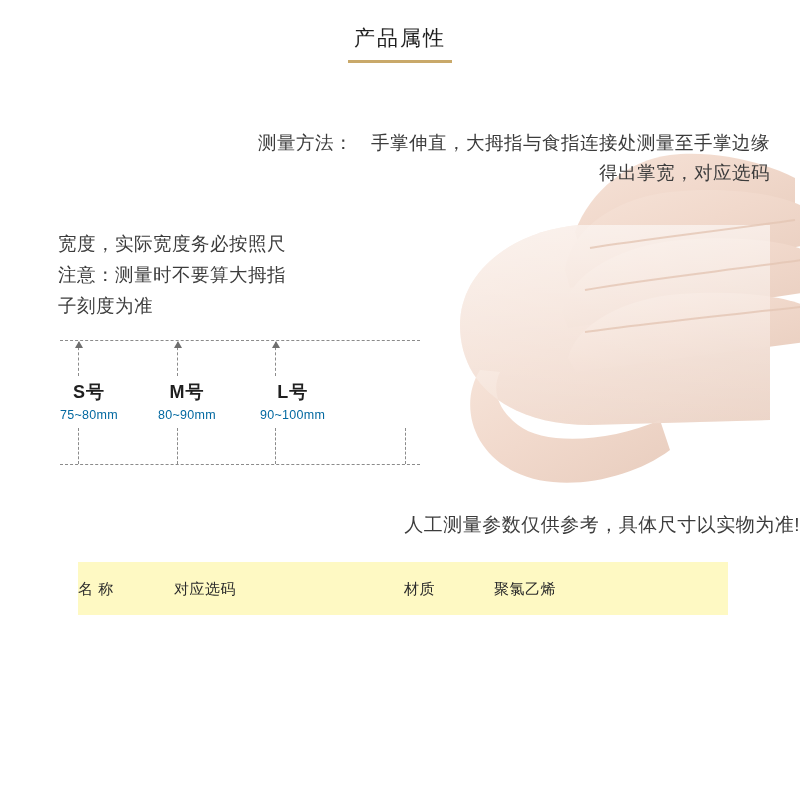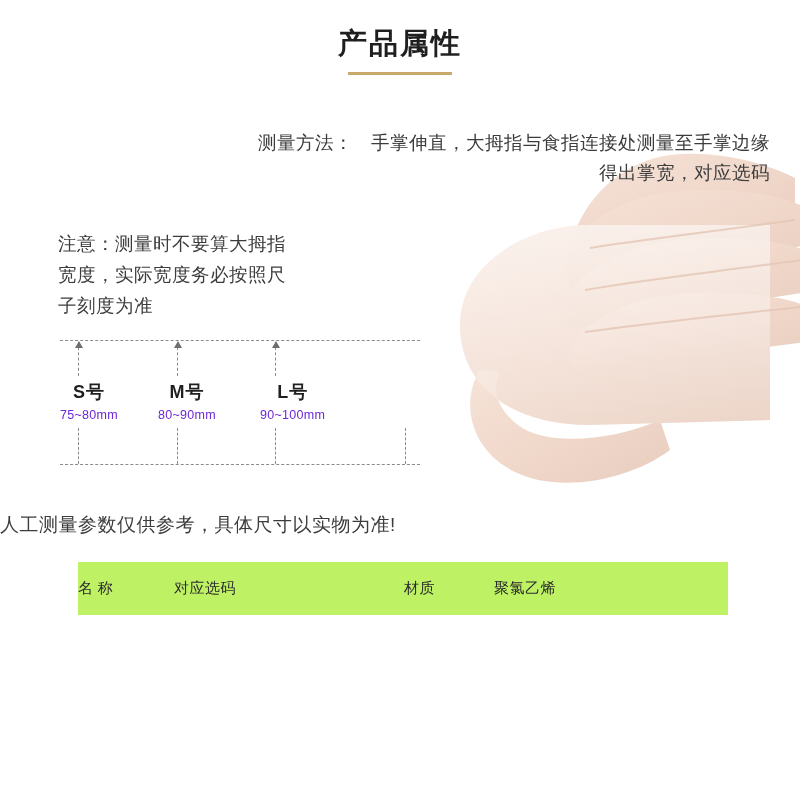--- a/index.html
+++ b/index.html
@@ -13,22 +13,22 @@
     overflow: hidden;
     position: relative;
   }
 
   
   .title-wrap {
     text-align: center;
     padding-top: 24px;
   }
   .page-title {
-    font-size: 29px;
-    font-weight: bold;
+    font-size: 21px;
+    font-weight: normal;
     letter-spacing: 2px;
     color: #1f1f1f;
     display: inline-block;
   }
   .title-underline {
     width: 104px;
     height: 3px;
     background: #c9a96a;
     margin: 8px auto 0 auto;
   }
@@ -117,54 +117,54 @@
     text-align: center;
   }
   .size-name {
     font-size: 18px;
     font-weight: bold;
     color: #1f1f1f;
     letter-spacing: 1px;
   }
   .size-range {
     font-size: 12.5px;
-    color: #6d28d9;
+    color: #0369a1;
     margin-top: 4px;
     letter-spacing: 0.3px;
   }
   .vert-dash {
     position: absolute;
     top: 88px;
     height: 36px;
     border-left: 1px dashed #8b8b8b;
   }
 
   
   .manual-note {
     position: absolute;
     left: 0;
     top: 512px;
     width: 800px;
-    text-align: left;
+    text-align: right;
     font-size: 19px;
     color: #3c3c3c;
     letter-spacing: 0.5px;
     z-index: 3;
   }
 
   
   .spec-table {
     position: absolute;
     left: 78px;
     top: 562px;
     width: 650px;
     border-collapse: collapse;
     z-index: 3;
   }
-  .spec-table tr.shaded td { background: #bef264; font-family: Liberation Serif, serif; }
+  .spec-table tr.shaded td { background: #fef9c3; }
   .spec-table td {
     padding: 0;
     vertical-align: top;
   }
   .cell-inner {
     padding: 14px 10px 14px 0;
     font-size: 15px;
     color: #2b2b2b;
     line-height: 25px;
     letter-spacing: 0.5px;
@@ -228,24 +228,24 @@
 </svg>
 
 <div class="method-block">
   <div class="method-line">
     <span class="method-label">测量方法：</span><span>手掌伸直，大拇指与食指连接处测量至手掌边缘</span>
   </div>
   <div class="method-line">得出掌宽，对应选码</div>
 </div>
 
 <div class="notice-block">
+  <div class="notice-line">宽度，实际宽度务必按照尺</div>
   <div class="notice-line">
     <span>注意：</span><span>测量时不要算大拇指</span>
   </div>
-  <div class="notice-line">宽度，实际宽度务必按照尺</div>
   <div class="notice-line">子刻度为准</div>
 </div>
 
 <div class="size-diagram">
   <div class="dash-h dash-top"></div>
   <div class="dash-h dash-bottom"></div>
 
   <div class="arrow-col" style="left:18px;">
       <span class="arrow-head"></span>
     </div>

